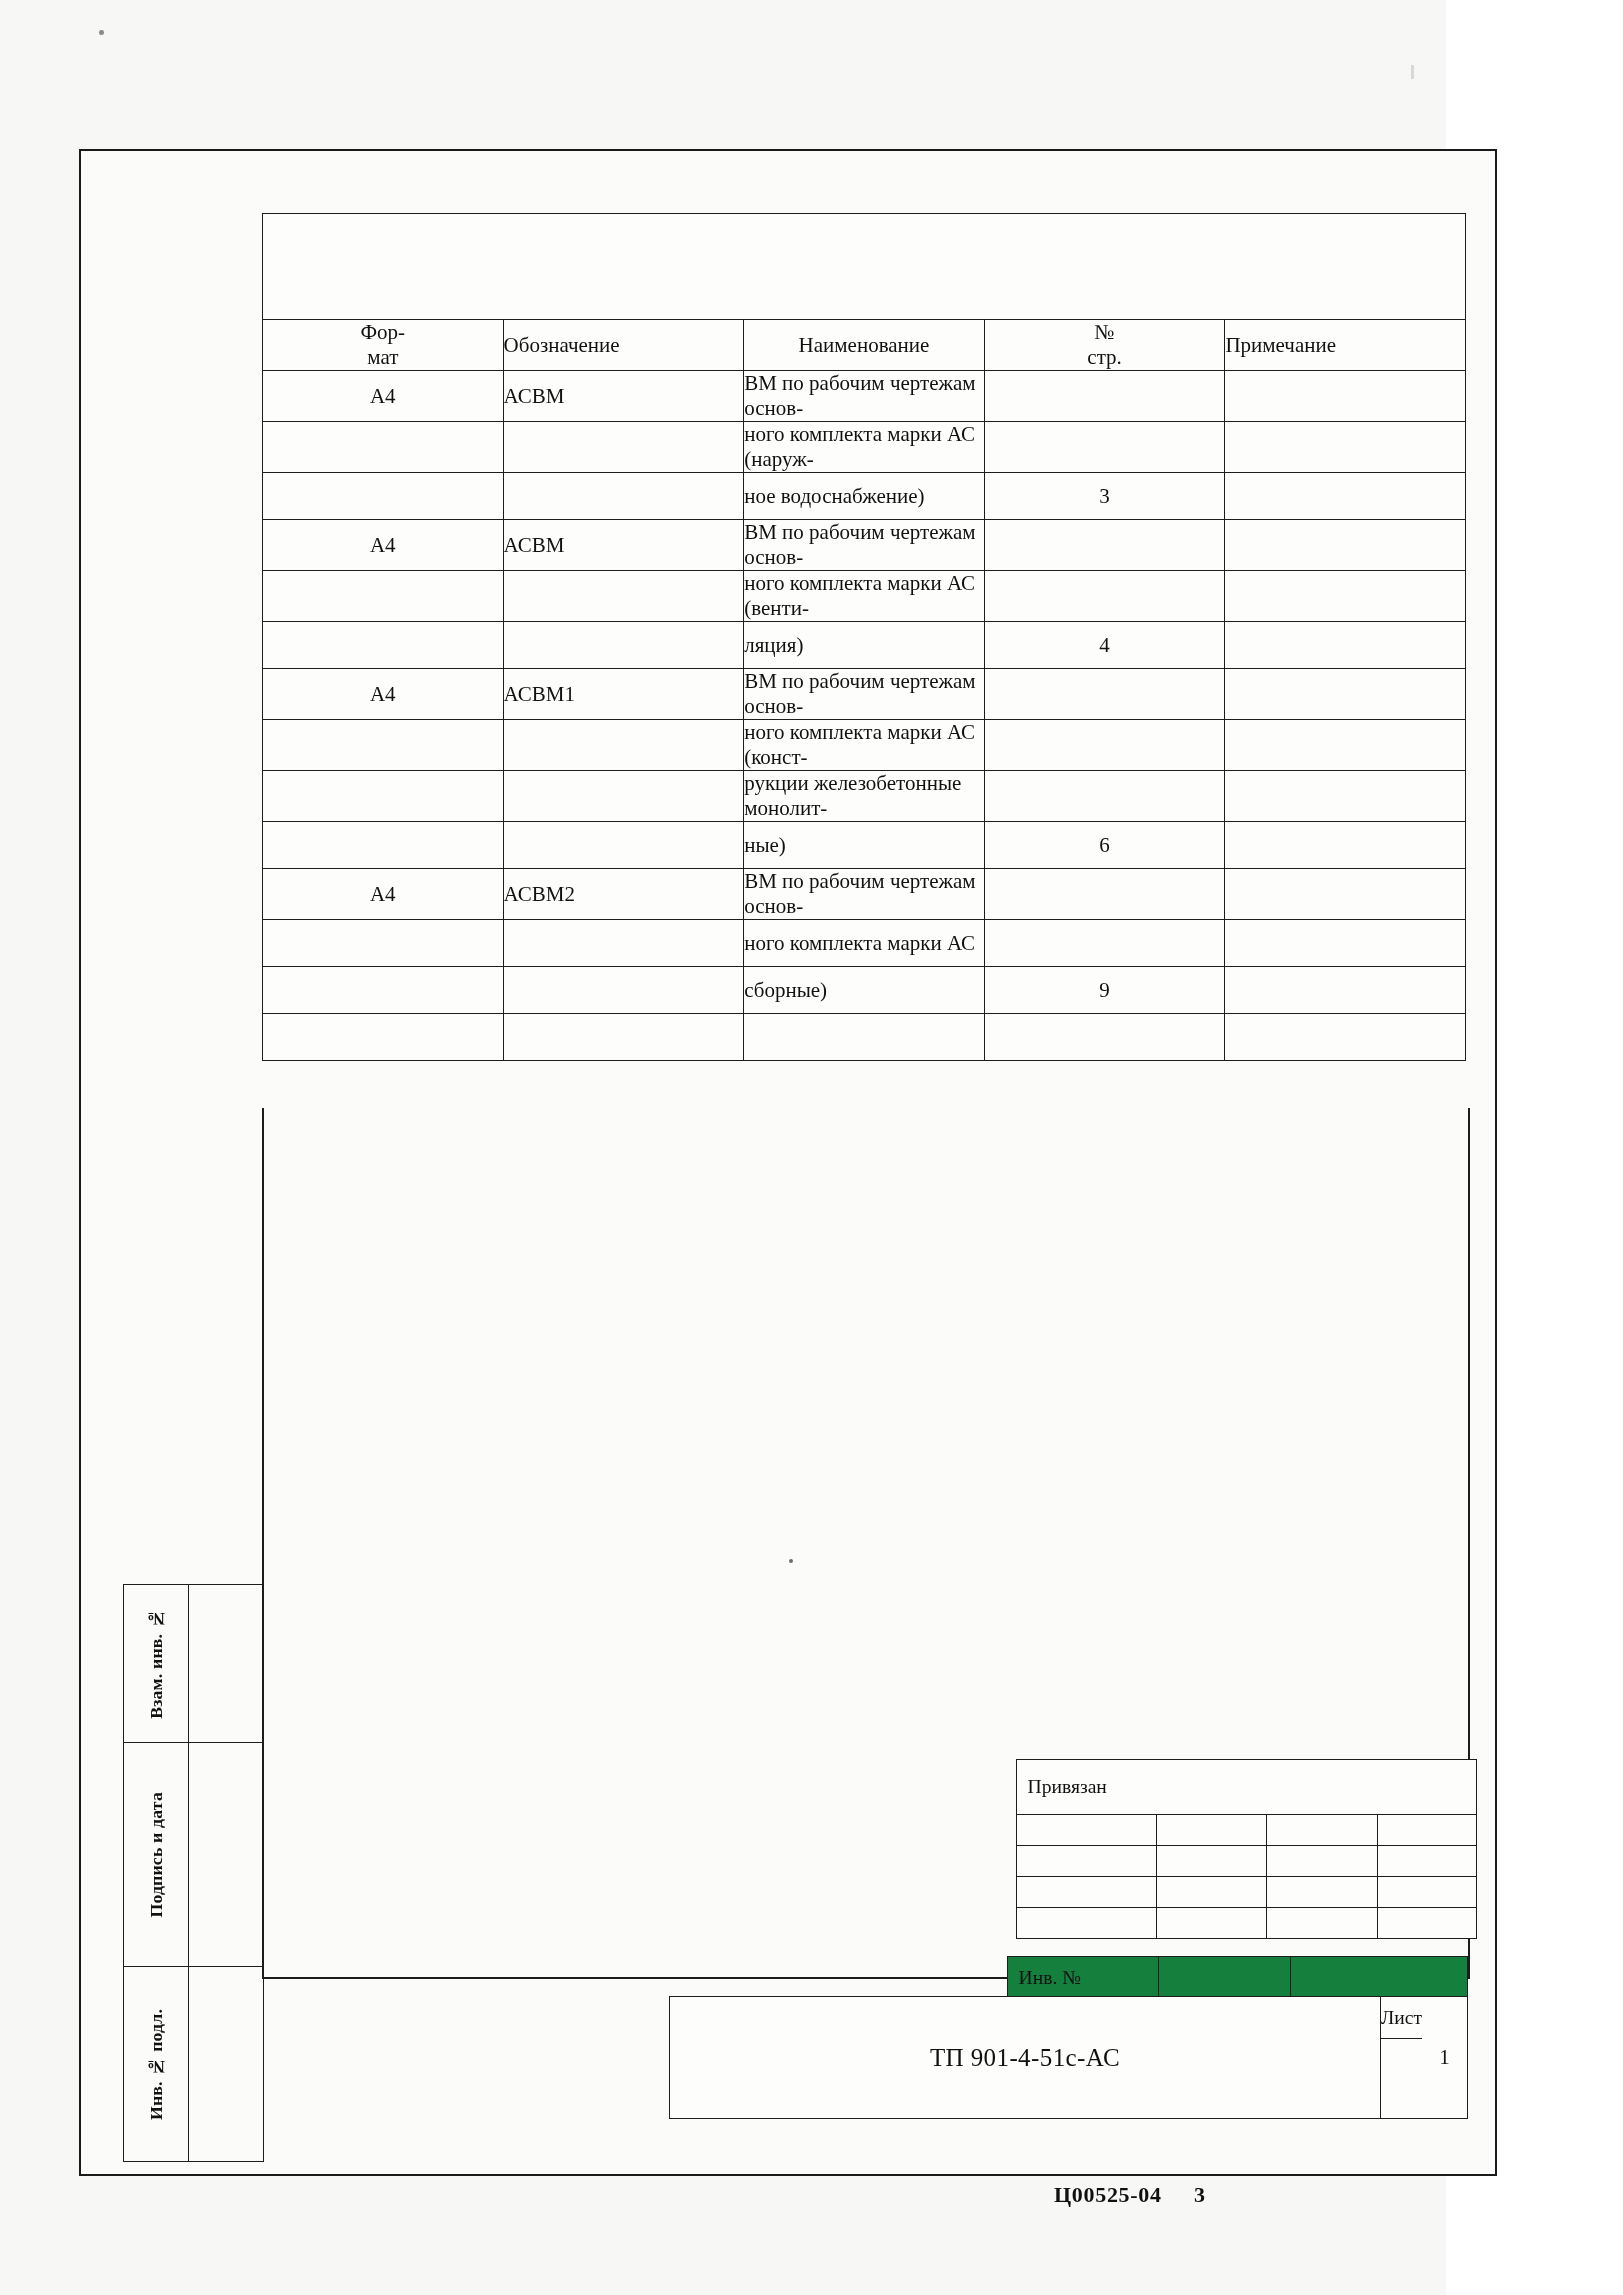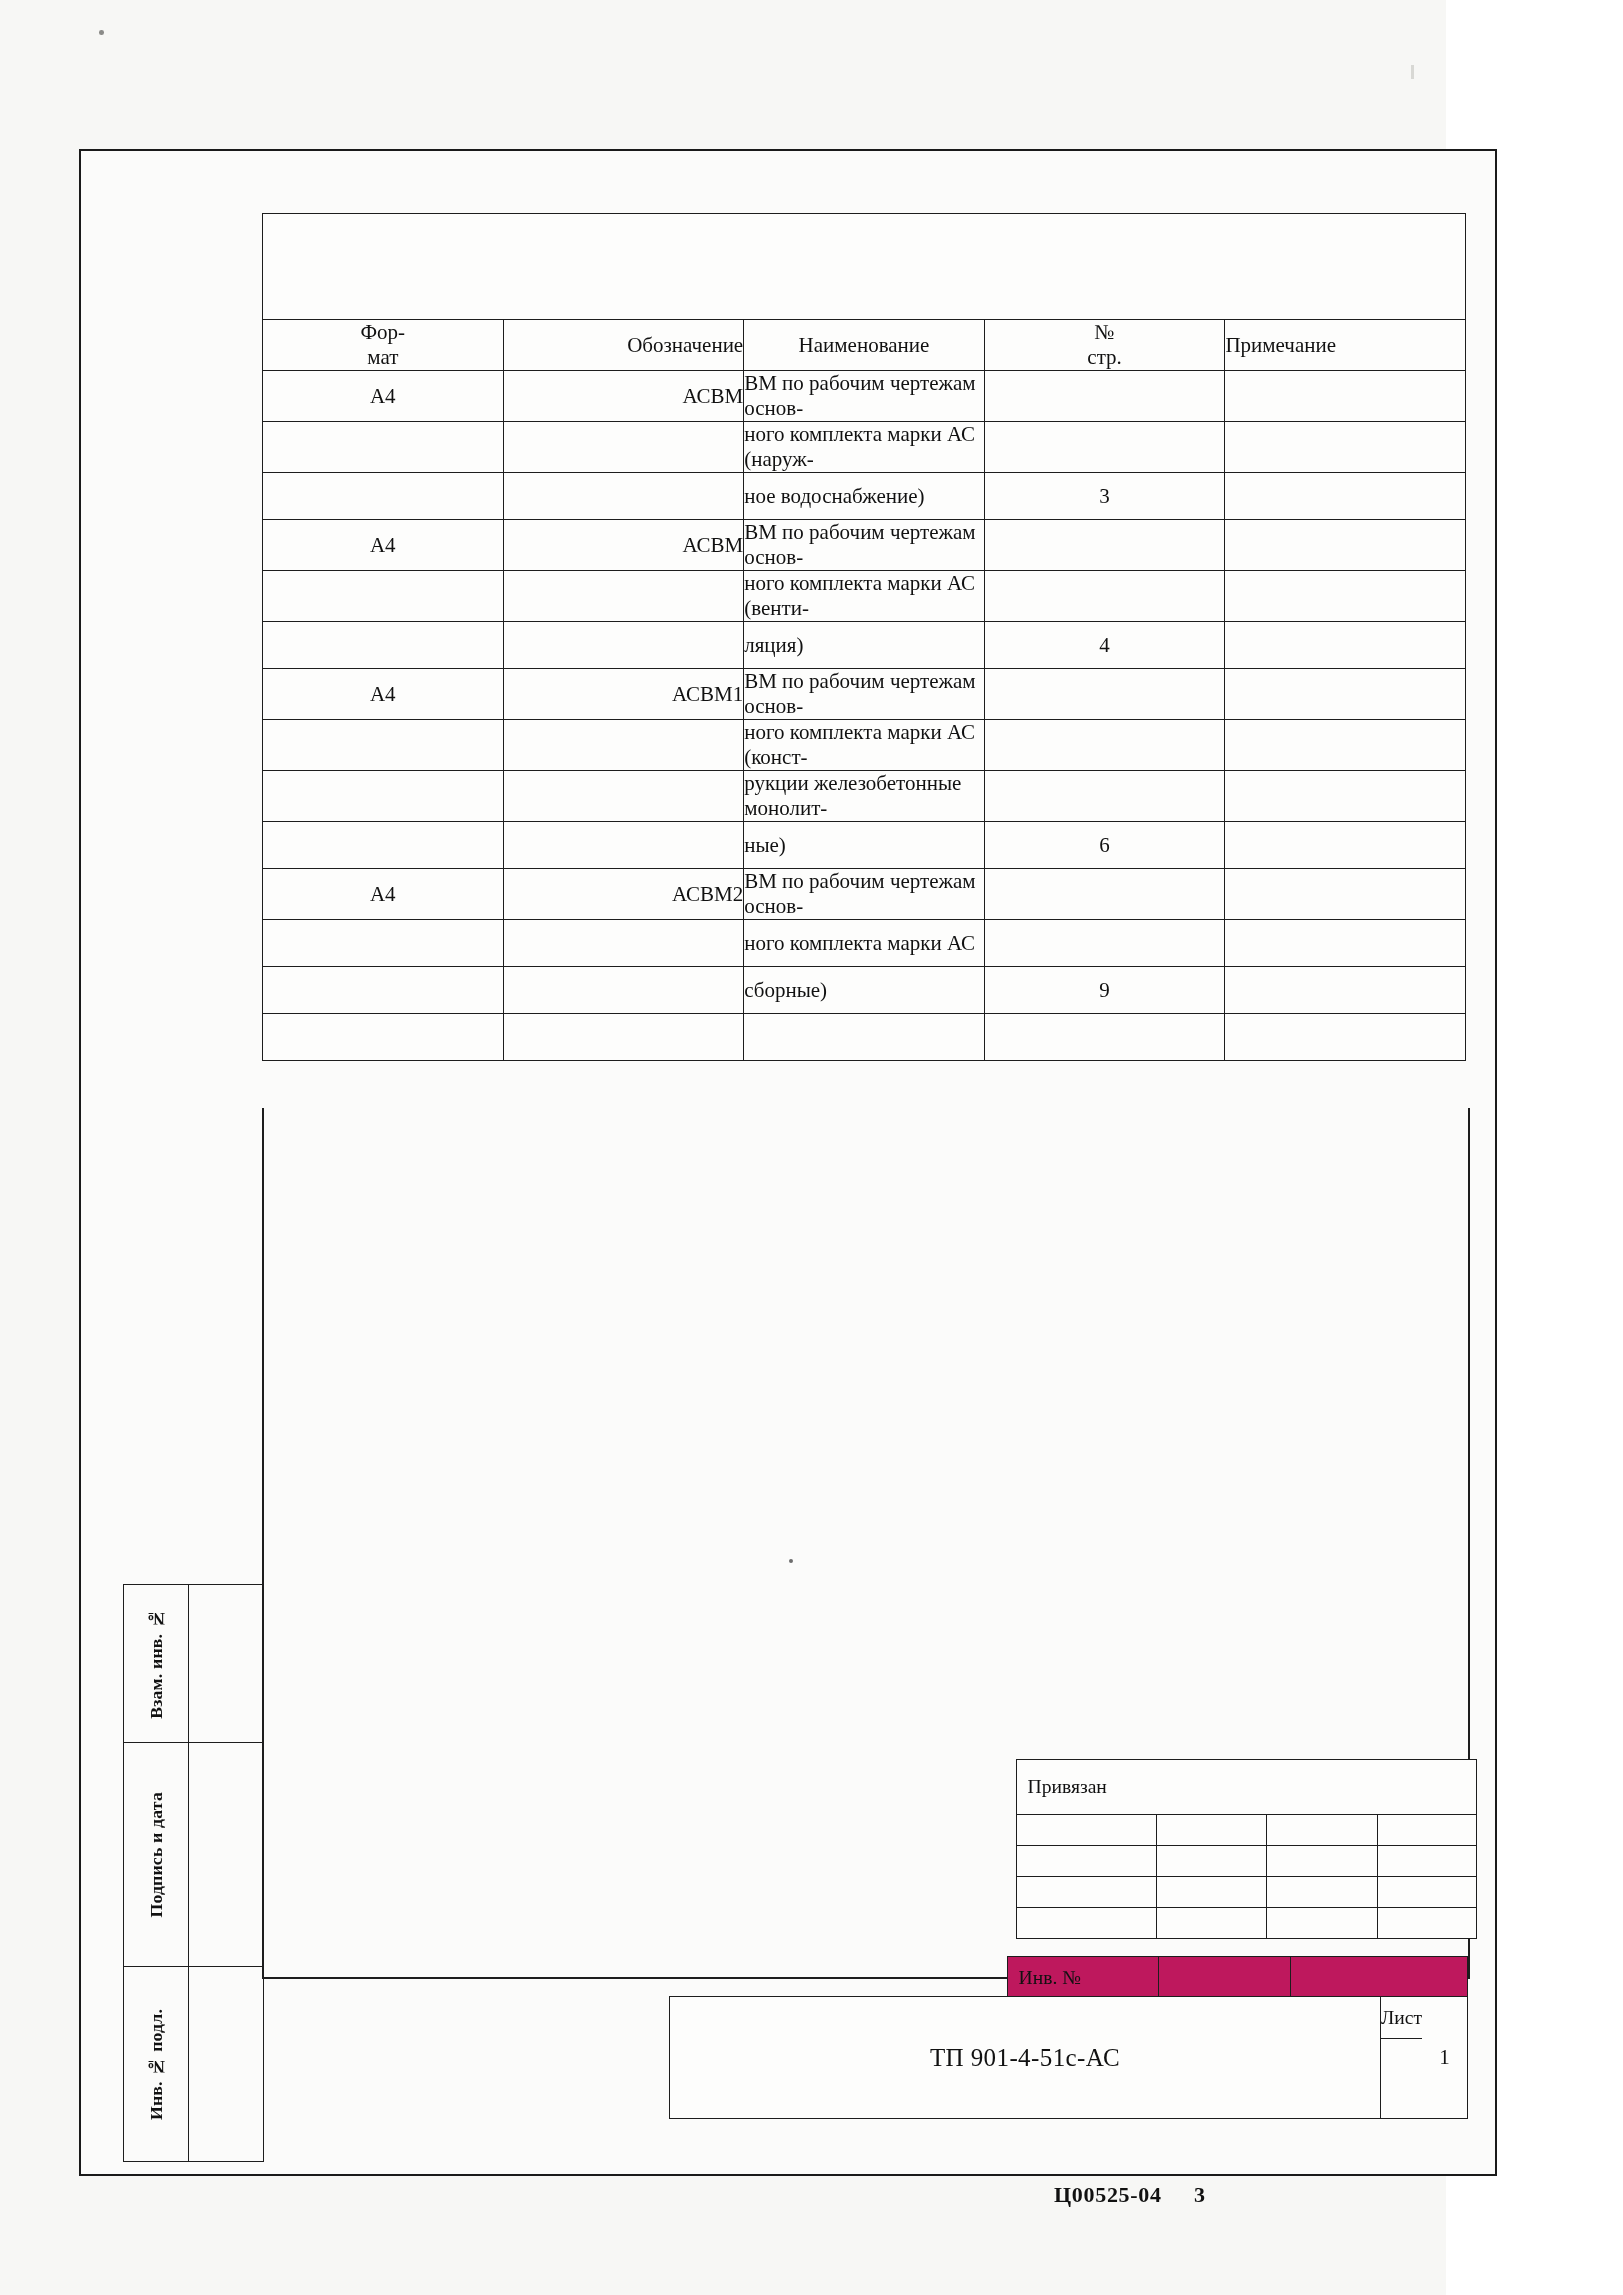--- a/index.html
+++ b/index.html
@@ -55,21 +55,21 @@
   }
   .reg-table .top-strip td {
     height: 105px;
     border-bottom: 1.3px solid #1d1d1d;
   }
   .reg-table tbody td {
     height: 46px;
     font-size: 21px;
   }
   .c-format  { width: 98px; text-align: center; }
-  .c-desig   { width: 285px; text-align: right; }
+  .c-desig   { width: 285px; text-align: left; }
   .c-name    { width: 550px; text-align: left; padding-left: 10.5px; }
   .c-page    { width: 82px; text-align: center; }
   .c-note    { width: 190px; text-align: left; }
 
   
   .blank-body {
     position: absolute;
     left: 262px;
     top: 1108px;
     width: 1204px;
@@ -161,21 +161,21 @@
   .pz-c4 { width: 98px; }
 
   .inv-row {
     position: absolute;
     left: 1007px;
     top: 1956px;
     width: 459px;
     height: 41px;
     border: 1.3px solid #1d1d1d;
     display: flex;
-    background: #be185d;
+    background: #15803d;
   }
   .inv-row .inv-lbl {
     width: 139px;
     border-right: 1.3px solid #1d1d1d;
     display: flex;
     align-items: center;
     padding-left: 10.5px;
     font-size: 19.6px;
   }
   .inv-row .inv-c { width: 131px; border-right: 1.3px solid #1d1d1d; }

